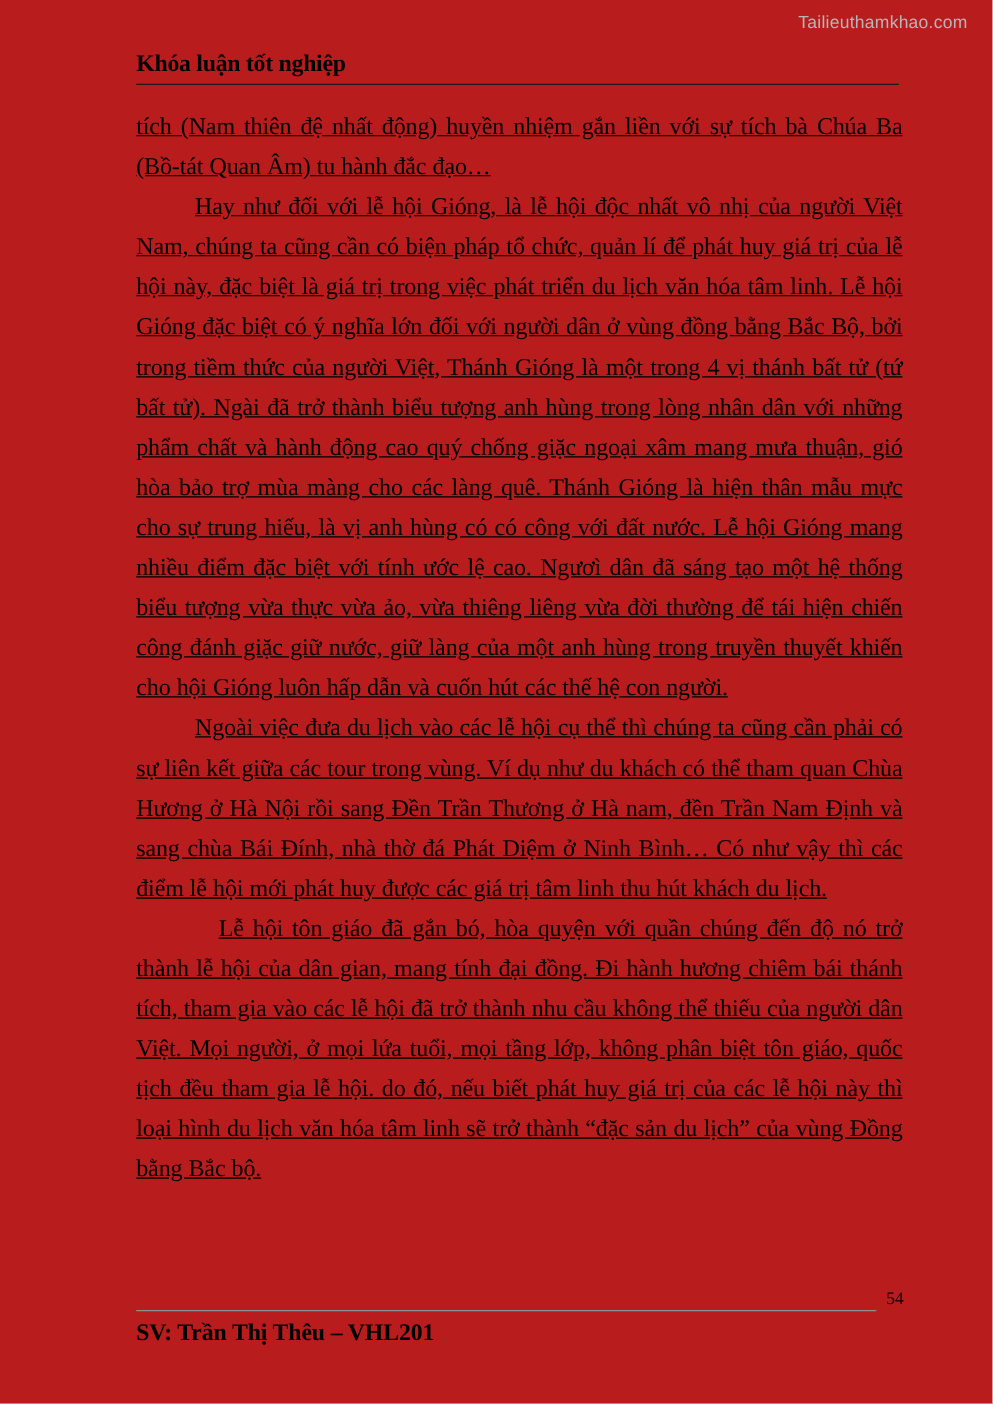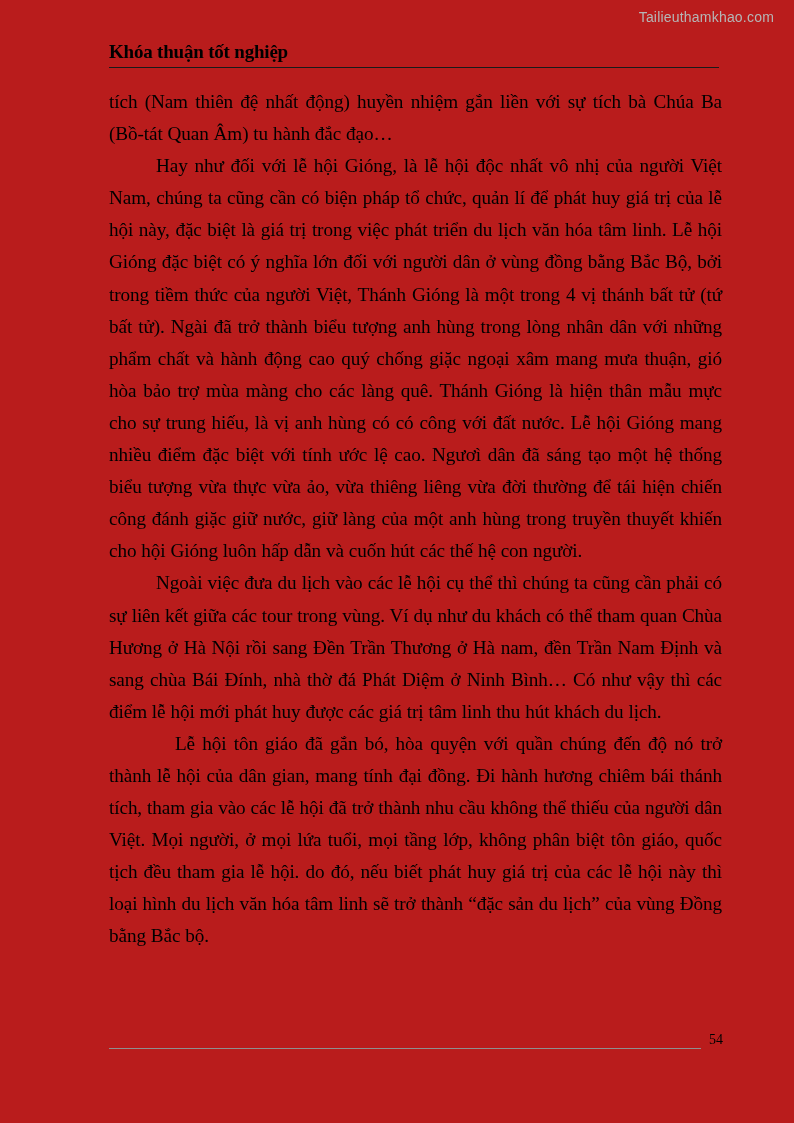--- a/index.html
+++ b/index.html
@@ -63,20 +63,21 @@
     width: 613px;
   }
   .para {
     margin: 0;
     font-size: 19.2px;
     line-height: 32.1px;
     text-align: justify;
     text-justify: inter-word;
     letter-spacing: -0.1px;
     word-spacing: 0.2px;
+    text-decoration: underline;
   }
   .para.indent-none { text-indent: 0; }
   .para.indent-std  { text-indent: 47px; }
   .para.indent-wide { text-indent: 66px; }
 
   
   .footer-rule {
     position: absolute;
     left: 109px;
     top: 1048px;
@@ -102,27 +103,28 @@
   }
 </style>
 </head>
 <body>
 
 <div class="page">
 
   <div class="watermark">Tailieuthamkhao.com</div>
 
   <div class="header">
-    <div class="header-title">Khóa thuận tốt nghiệp</div>
+    <div class="header-title">Khóa luận tốt nghiệp</div>
     <div class="header-rule"></div>
   </div>
 
   <div class="body-area">
       <p class="para indent-none">tích (Nam thiên đệ nhất động) huyền nhiệm gắn liền với sự tích bà Chúa Ba (Bồ-tát Quan Âm) tu hành đắc đạo…</p>
       <p class="para indent-std">Hay như đối với lễ hội Gióng, là lễ hội độc nhất vô nhị của người Việt Nam, chúng ta cũng cần có biện pháp tổ chức, quản lí để phát huy giá trị của lễ hội này, đặc biệt là giá trị trong việc phát triển du lịch văn hóa tâm linh. Lễ hội Gióng đặc biệt có ý nghĩa lớn đối với người dân ở vùng đồng bằng Bắc Bộ, bởi trong tiềm thức của người Việt, Thánh Gióng là một trong 4 vị thánh bất tử (tứ bất tử). Ngài đã trở thành biểu tượng anh hùng trong lòng nhân dân với những phẩm chất và hành động cao quý chống giặc ngoại xâm mang mưa thuận, gió hòa bảo trợ mùa màng cho các làng quê. Thánh Gióng là hiện thân mẫu mực cho sự trung hiếu, là vị anh hùng có có công với đất nước. Lễ hội Gióng mang nhiều điểm đặc biệt với tính ước lệ cao. Ngươì dân đã sáng tạo một hệ thống biểu tượng vừa thực vừa ảo, vừa thiêng liêng vừa đời thường để tái hiện chiến công đánh giặc giữ nước, giữ làng của một anh hùng trong truyền thuyết khiến cho hội Gióng luôn hấp dẫn và cuốn hút các thế hệ con người.</p>
       <p class="para indent-std">Ngoài việc đưa du lịch vào các lễ hội cụ thể thì chúng ta cũng cần phải có sự liên kết giữa các tour trong vùng. Ví dụ như du khách có thể tham quan Chùa Hương ở Hà Nội rồi sang Đền Trần Thương ở Hà nam, đền Trần Nam Định và sang chùa Bái Đính, nhà thờ đá Phát Diệm ở Ninh Bình… Có như vậy thì các điểm lễ hội mới phát huy được các giá trị tâm linh thu hút khách du lịch.</p>
       <p class="para indent-wide">Lễ hội tôn giáo đã gắn bó, hòa quyện với quần chúng đến độ nó trở thành lễ hội của dân gian, mang tính đại đồng. Đi hành hương chiêm bái thánh tích, tham gia vào các lễ hội đã trở thành nhu cầu không thể thiếu của người dân Việt. Mọi người, ở mọi lứa tuổi, mọi tầng lớp, không phân biệt tôn giáo, quốc tịch đều tham gia lễ hội. do đó, nếu biết phát huy giá trị của các lễ hội này thì loại hình du lịch văn hóa tâm linh sẽ trở thành “đặc sản du lịch” của vùng Đồng bằng Bắc bộ.</p>
     </div>
 
   <div class="footer-rule"></div>
+  <div class="footer-text">SV: Trần Thị Thêu – VHL201</div>
   <div class="page-number">54</div>
 
 </div>
 
 </body></html>

